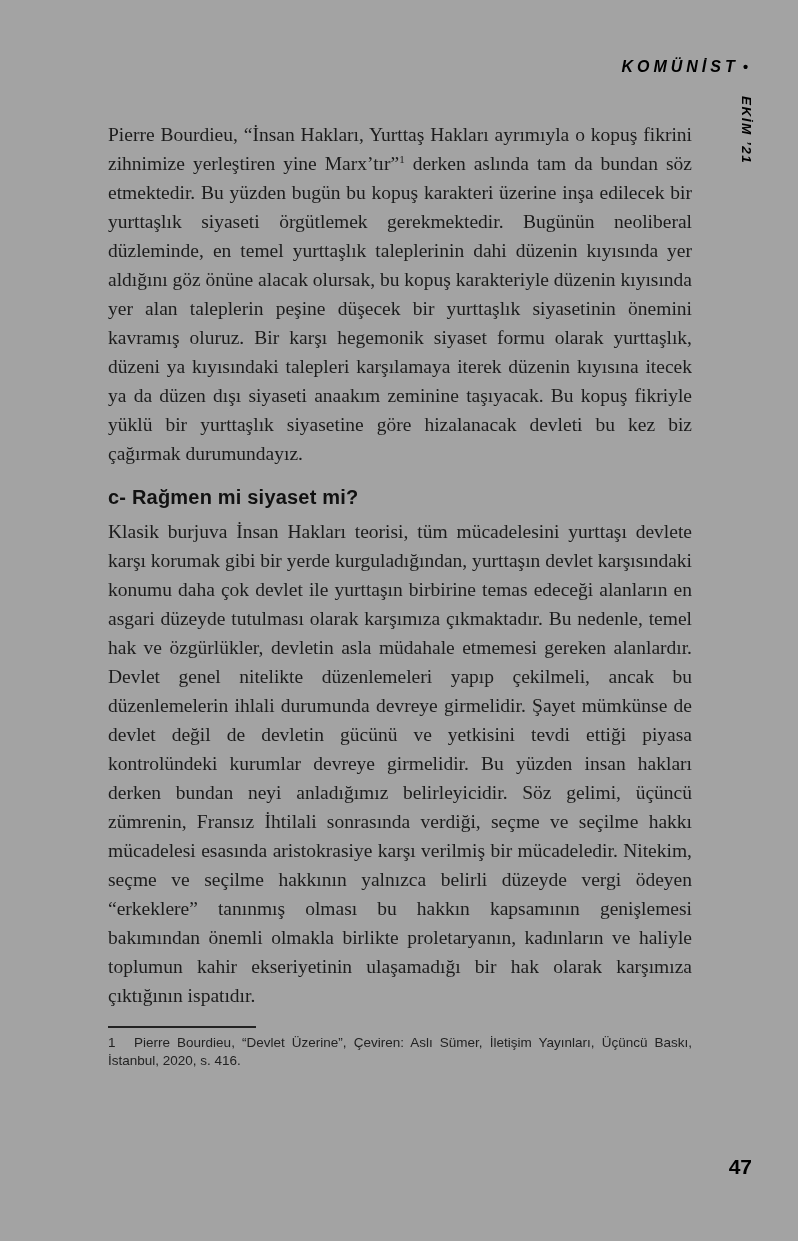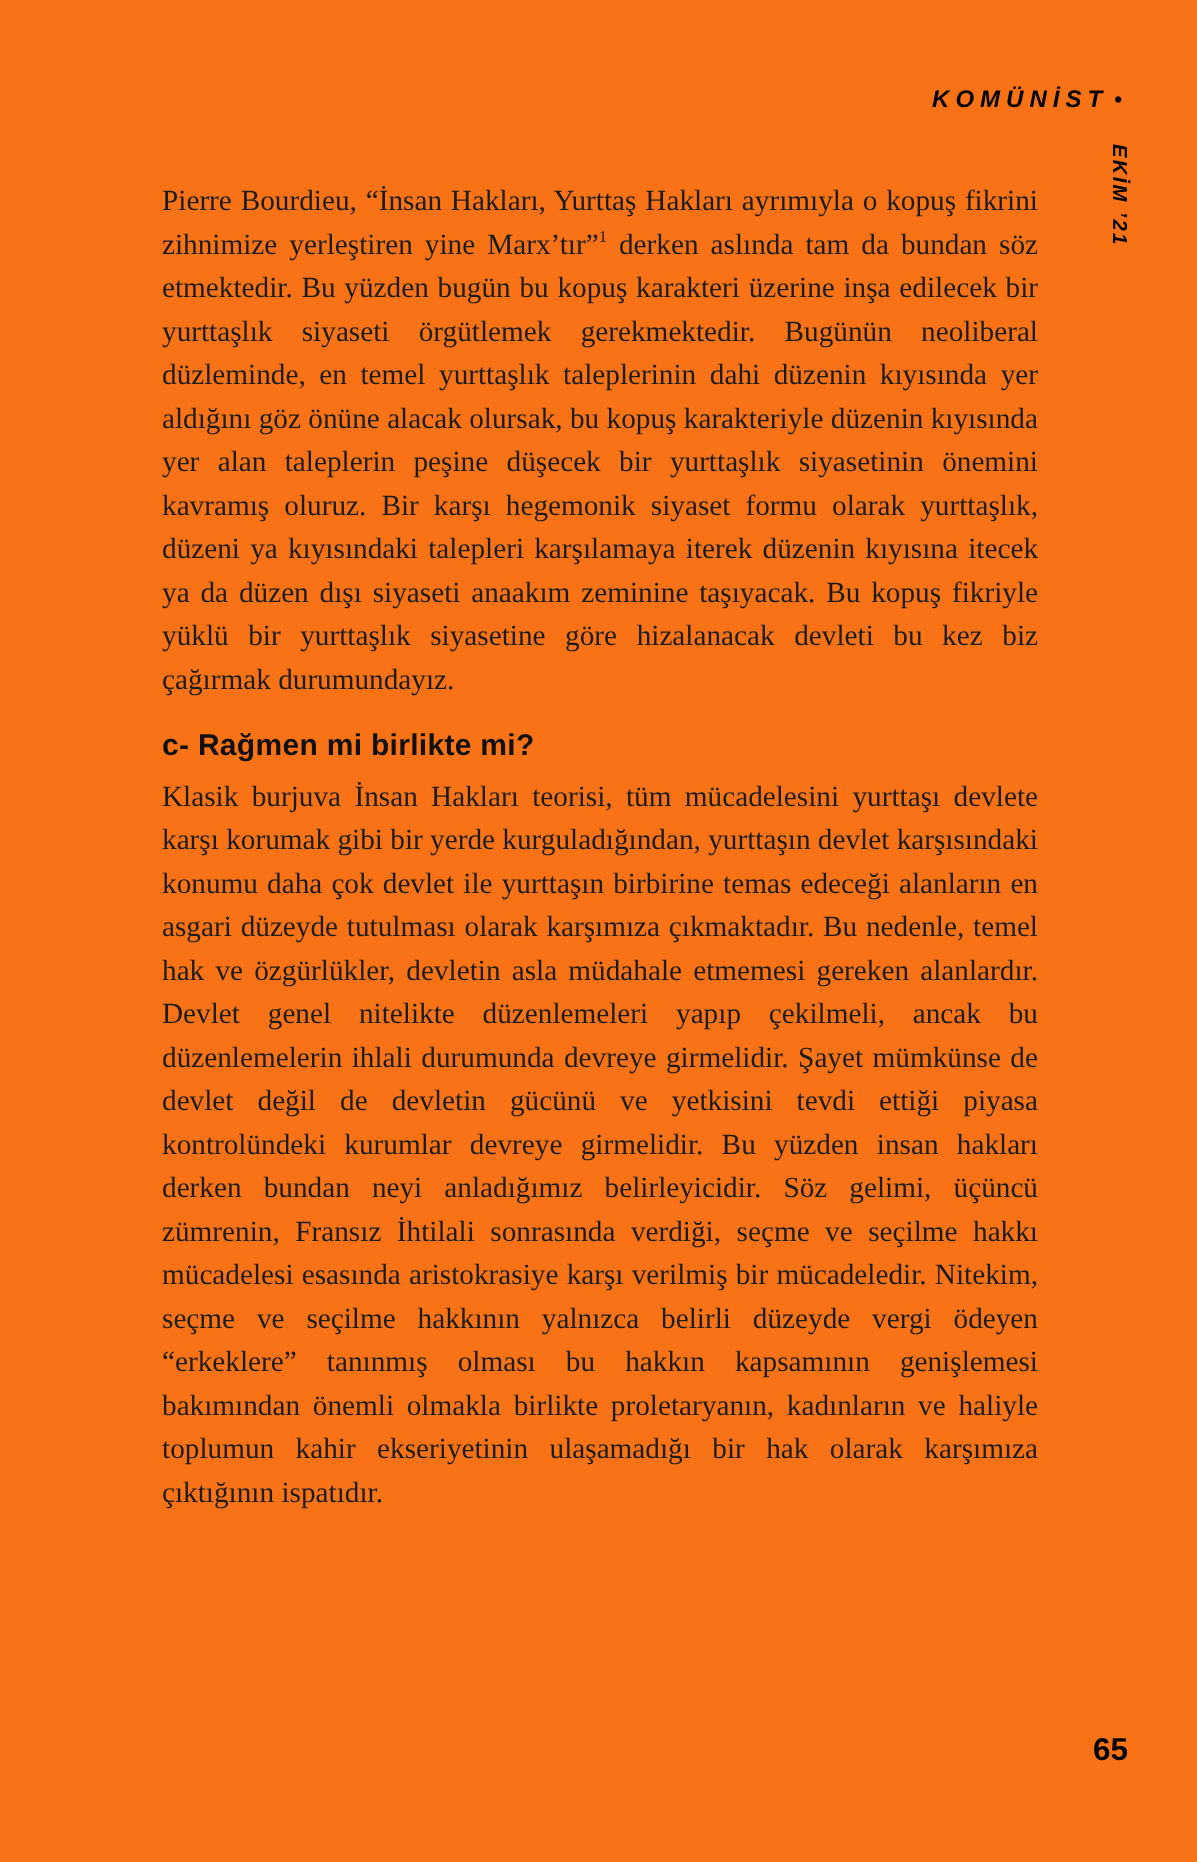--- a/index.html
+++ b/index.html
@@ -4,21 +4,21 @@
 <style>
   html, body {
     margin: 0;
     padding: 0;
     background: #e8e8e8;
   }
   .page {
     position: relative;
     width: 798px;
     height: 1241px;
-    background: #f97316;
+    background: #a3a3a3;
     overflow: hidden;
     color: #1c1c1c;
     font-family: "Liberation Serif", serif;
     box-sizing: border-box;
   }
   .header {
     position: absolute;
     top: 58px;
     right: 50px;
     font-family: "Liberation Sans", sans-serif;
@@ -111,22 +111,26 @@
   <div class="header">
     <span class="journal-title">KOMÜNİST</span><span class="bullet">•</span>
   </div>
 
   <div class="spine">EKİM ’21</div>
 
   <div class="content">
 
     <p class="body-para"><span>Pierre Bourdieu, “İnsan Hakları, Yurttaş Hakları ayrımıyla o kopuş fikrini zihnimize yerleştiren yine Marx’tır”</span><sup>1</sup><span> derken aslında tam da bundan söz etmektedir. Bu yüzden bugün bu kopuş karakteri üzerine inşa edilecek bir yurttaşlık siyaseti örgütlemek gerekmektedir. Bugünün neoliberal düzleminde, en temel yurttaşlık taleplerinin dahi düzenin kıyısında yer aldığını göz önüne alacak olursak, bu kopuş karakteriyle düzenin kıyısında yer alan taleplerin peşine düşecek bir yurttaşlık siyasetinin önemini kavramış oluruz. Bir karşı hegemonik siyaset formu olarak yurttaşlık, düzeni ya kıyısındaki talepleri karşılamaya iterek düzenin kıyısına itecek ya da düzen dışı siyaseti anaakım zeminine taşıyacak. Bu kopuş fikriyle yüklü bir yurttaşlık siyasetine göre hizalanacak devleti bu kez biz çağırmak durumundayız.</span></p>
 
-    <h2 class="subheading">c- Rağmen mi birlikte mi?</h2>
+    <h2 class="subheading">c- Rağmen mi siyaset mi?</h2>
 
     <p class="body-para">Klasik burjuva İnsan Hakları teorisi, tüm mücadelesini yurttaşı devlete karşı korumak gibi bir yerde kurguladığından, yurttaşın devlet karşısındaki konumu daha çok devlet ile yurttaşın birbirine temas edeceği alanların en asgari düzeyde tutulması olarak karşımıza çıkmaktadır. Bu nedenle, temel hak ve özgürlükler, devletin asla müdahale etmemesi gereken alanlardır. Devlet genel nitelikte düzenlemeleri yapıp çekilmeli, ancak bu düzenlemelerin ihlali durumunda devreye girmelidir. Şayet mümkünse de devlet değil de devletin gücünü ve yetkisini tevdi ettiği piyasa kontrolündeki kurumlar devreye girmelidir. Bu yüzden insan hakları derken bundan neyi anladığımız belirleyicidir. Söz gelimi, üçüncü zümrenin, Fransız İhtilali sonrasında verdiği, seçme ve seçilme hakkı mücadelesi esasında aristokrasiye karşı verilmiş bir mücadeledir. Nitekim, seçme ve seçilme hakkının yalnızca belirli düzeyde vergi ödeyen “erkeklere” tanınmış olması bu hakkın kapsamının genişlemesi bakımından önemli olmakla birlikte proletaryanın, kadınların ve haliyle toplumun kahir ekseriyetinin ulaşamadığı bir hak olarak karşımıza çıktığının ispatıdır.</p>
 
+    <div class="footnote-block">
+      <div class="footnote-rule"></div>
+      <p class="footnote"><span class="fn-num">1</span><span>Pierre Bourdieu, “Devlet Üzerine”, Çeviren: Aslı Sümer, İletişim Yayınları, Üçüncü Baskı, İstanbul, 2020, s. 416.</span></p>
+    </div>
 
   </div>
 
-  <div class="page-number">65</div>
+  <div class="page-number">47</div>
 
 </div>
 
 </body></html>

